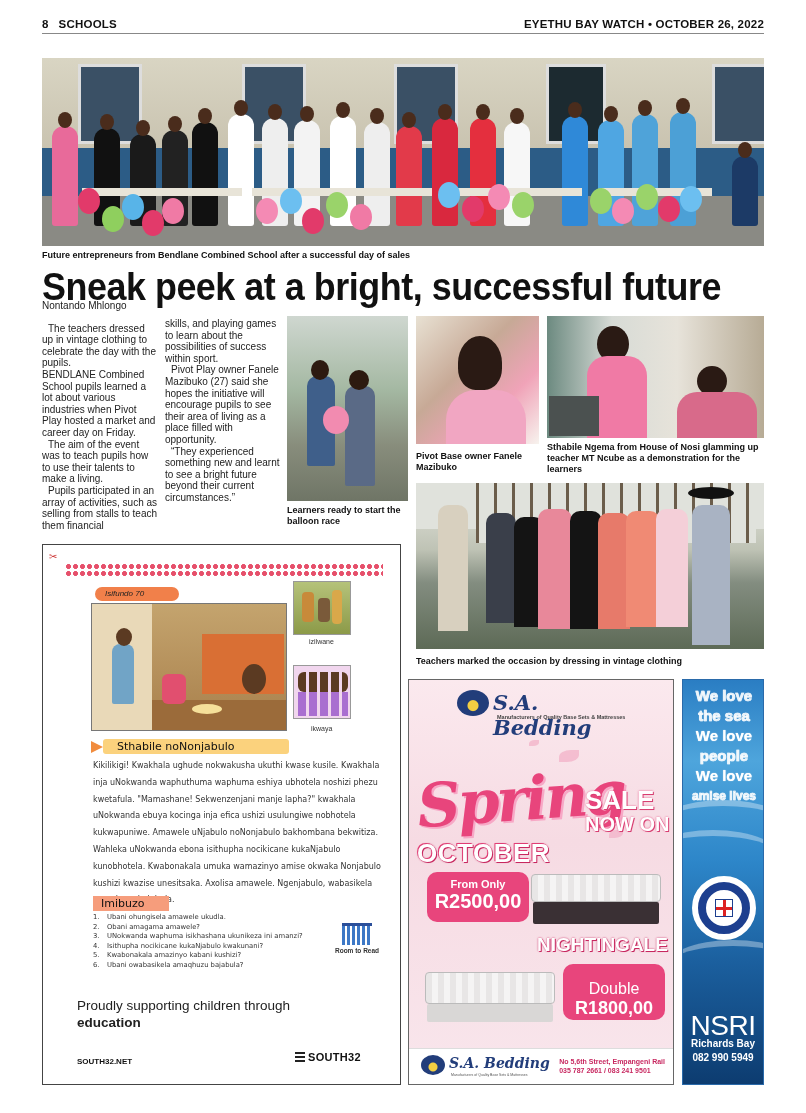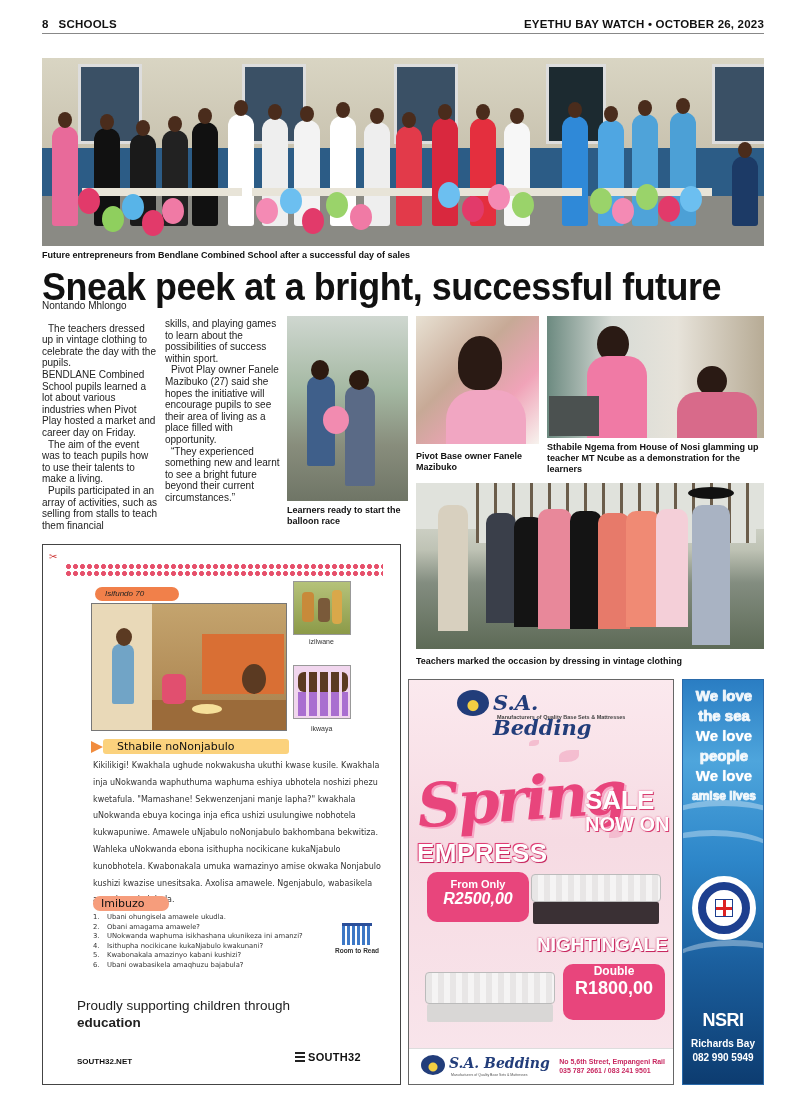--- a/index.html
+++ b/index.html
@@ -34,21 +34,21 @@
   
   .school-ad { left: 42px; top: 544px; width: 359px; height: 541px; border: 1px solid #444; background: #fff; }
   .dots { position:absolute; left: 22px; top: 18px; width: 318px; height: 14px; background: radial-gradient(circle, #e6506b 2.2px, transparent 2.6px) 0 0/7px 7px; }
   .chapter-tab { position:absolute; left:52px; top:42px; width:84px; height:14px; background:#f1804a; border-radius:7px; font-size:8px; color:#222; padding-left:10px; line-height:14px; font-style:italic; }
   .kitchen { position:absolute; left:48px; top:58px; width:196px; height:128px; background: linear-gradient(#c4a46e, #a87f4b); border:1px solid #777; overflow:hidden; }
   .small-pic { position:absolute; width:58px; height:54px; border:1px solid #999; }
   .sp-label { position:absolute; font-size:7px; color:#333; }
   .story-title { position:absolute; left:60px; top:194px; width:186px; height:15px; background:#fbd27d; border-radius:3px; font-size:11px; line-height:15px; padding-left:14px; font-family:"DejaVu Sans", sans-serif; }
   .story-arrow { position:absolute; left:48px; top:196px; width:0; height:0; border-left:12px solid #f18c3e; border-top:6px solid transparent; border-bottom:6px solid transparent; }
   .story-text { position:absolute; left:50px; top:213px; width:292px; font-size:8px; line-height:16.8px; color:#333; font-family:"DejaVu Sans", sans-serif; }
-  .imibuzo { position:absolute; left:50px; top:351px; width:76px; height:15px; background:#f69d7c; border-radius:7px; font-size:11px; line-height:15px; padding-left:8px; font-family:"DejaVu Sans", sans-serif; }
+  .imibuzo { position:absolute; left:50px; top:351px; width:76px; height:15px; background:#f69d7c; border-radius:0; font-size:11px; line-height:15px; padding-left:8px; font-family:"DejaVu Sans", sans-serif; }
   .q-list { position:absolute; left:50px; top:368px; width:240px; font-size:6.8px; line-height:9.6px; color:#333; font-family:"DejaVu Sans", sans-serif; list-style:none; }
   .q-list li span.n { display:inline-block; width:14px; }
   .rtr { position:absolute; left:286px; top:378px; width:56px; height:46px; text-align:center; font-size:6.5px; font-weight:bold; color:#333; }
   .rtr .house { width:30px; height:22px; margin: 0 auto 2px; border-top:3px solid #2b4f9a; position:relative; background: repeating-linear-gradient(90deg,#3d78c6 0 3px,#fff 3px 5px); }
   .proud { position:absolute; left:34px; top:452px; width:240px; font-size:13.5px; line-height:17px; color:#222; }
   .proud b { font-weight:bold; }
   .south-url { position:absolute; left:34px; top:512px; font-size:8px; font-weight:bold; }
   .south-logo { position:absolute; left:252px; top:506px; font-size:11px; font-weight:bold; letter-spacing:0.3px; }
 
   
@@ -62,57 +62,57 @@
   .bed-logo { position:absolute; left:44px; top:8px; width:180px; height:34px; }
   .bed-logo .name { font-family:"DejaVu Serif", serif; font-style:italic; font-weight:bold; font-size:21px; color:#223d7a; position:absolute; left:40px; top:2px; }
   .bed-logo .sub { position:absolute; left:44px; top:26px; font-size:5.5px; color:#444; font-weight:bold; white-space:nowrap; }
   .bed-star { position:absolute; left:4px; top:2px; width:32px; height:26px; border-radius:50%; background: radial-gradient(circle at 50% 60%, #f4cf42 0 5px, #223d7a 6px 100%); }
   .spring { position:absolute; left:8px; top:84px; font-size:60px; font-weight:bold; color:#e8457c; font-family:"DejaVu Serif", serif; font-style:italic; letter-spacing:-3px; text-shadow: 2px 2px 0 #f7a8c6; transform: rotate(-4deg); }
   .sale { position:absolute; left:176px; top:108px; color:#fff; font-weight:bold; font-size:26px; line-height:24px; text-shadow: 0 0 2px #e8457c, 1px 1px 0 #d23d6f; }
   .sale .now { font-size:20px; }
   .empress { position:absolute; left:8px; top:158px; font-size:26px; font-weight:bold; color:#fff; letter-spacing:0.5px; text-shadow: 0 0 2px #c82860, 1px 1px 0 #c82860, -1px -1px 0 #e8457c; }
   .from-box { position:absolute; left:18px; top:192px; width:102px; height:50px; background:#e8457c; border-radius:10px; color:#fff; text-align:center; }
   .from-box .f1 { font-size:11px; font-weight:bold; margin-top:6px; }
-  .from-box .f2 { font-size:16px; font-weight:bold;font-style:italic; }
+  .from-box .f2 { font-size:20px; font-weight:bold; }
   .mattress { position:absolute; background: repeating-linear-gradient(90deg, #e8e6e6 0 6px, #f5f4f4 6px 12px); border:1px solid #bbb; border-radius:4px; }
   .mattress.base { background: #3a3034; border:none; border-radius:2px; }
   .nightingale { position:absolute; left:128px; top:254px; font-size:19px; font-weight:bold; color:#fff; text-shadow: 0 0 2px #c82860, 1px 1px 0 #c82860; }
   .double-box { position:absolute; left:154px; top:284px; width:102px; height:56px; background:#e8457c; border-radius:10px; color:#fff; text-align:center; }
-  .double-box .d1 { font-size:12px; font-weight:bold; margin-top:0; }
+  .double-box .d1 { font-size:16px; font-weight:normal; margin-top:16px; }
   .double-box .d2 { font-size:18px; font-weight:bold; }
   .bed-foot { position:absolute; left:0; bottom:0; width:100%; height:36px; background:#fff; border-top:1px solid #ddd; }
   .bed-foot .name2 { position:absolute; left:40px; top:6px; font-family:"DejaVu Serif", serif; font-style:italic; font-weight:bold; font-size:14px; color:#223d7a; }
   .bed-foot .sub2 { position:absolute; left:42px; top:24px; font-size:3.5px; color:#555; white-space:nowrap; }
   .bed-foot .star2 { position:absolute; left:12px; top:6px; width:24px; height:20px; border-radius:50%; background: radial-gradient(circle at 50% 60%, #f4cf42 0 4px, #223d7a 5px 100%); }
   .bed-foot .addr { position:absolute; right:8px; top:8px; font-size:7px; font-weight:bold; color:#c82860; text-align:left; line-height:9px; }
   .petal { position:absolute; border-radius: 60% 0 60% 0; background:#f3b4c9; opacity:0.8; }
 
   
   .nsri { left: 682px; top: 679px; width: 82px; height: 406px; background: linear-gradient(#2a7dc3 0%, #4ea5dc 20%, #2d86c9 45%, #1b5f9e 70%, #0d3c70 100%); overflow:hidden; border: 1px solid #2a6aaa; }
   .nsri .love { position:absolute; left:4px; top:6px; width:74px; text-align:center; font-size:15px; line-height:20px; color:#fff; font-weight:bold; text-shadow: 0 0 1px #fff; }
   .nsri .love span { display:block; color: transparent; -webkit-text-stroke: 0.7px #fff; }
   .nsri .love span.solid { color:#fff; -webkit-text-stroke: 0; }
   .nsri .badge { position:absolute; left:9px; top:196px; width:64px; height:64px; border-radius:50%; background:#fff; border:3px solid #fff; }
   .nsri .badge .ring { position:absolute; left:3px; top:3px; width:52px; height:52px; border-radius:50%; border:8px solid #1d3f8f; }
   .nsri .badge .cross { position:absolute; left:20px; top:20px; width:18px; height:18px; background:#fff; border:1px solid #1d3f8f; }
   .nsri .badge .cross::before { content:""; position:absolute; left:7px; top:0; width:3px; height:16px; background:#d22; }
   .nsri .badge .cross::after { content:""; position:absolute; left:0; top:7px; width:16px; height:3px; background:#d22; }
-  .nsri .org { position:absolute; left:0; top:330px; width:100%; text-align:center; color:#fff; font-weight:bold; font-size:18px; letter-spacing:-0.5px; }
+  .nsri .org { position:absolute; left:0; top:330px; width:100%; text-align:center; color:#fff; font-weight:normal; font-size:28px; letter-spacing:-0.5px; }
   .nsri .loc { position:absolute; left:0; top:358px; width:100%; text-align:center; color:#fff; font-weight:bold; font-size:10px; }
   .nsri .tel { position:absolute; left:0; top:372px; width:100%; text-align:center; color:#fff; font-weight:bold; font-size:10px; }
   .wave { position:absolute; width:140px; height:60px; border-radius:50%; border-top: 6px solid rgba(255,255,255,0.35); }
 </style>
 </head>
 <body>
 
 <div class="abs hdr">
   <div class="pg">
     <span>8</span><span>SCHOOLS</span>
   </div>
-  <div>EYETHU BAY WATCH • OCTOBER 26, 2023</div>
+  <div>EYETHU BAY WATCH • OCTOBER 26, 2022</div>
 </div>
 
 <div class="abs photo top-photo">
   <div class="wall"></div>
   <div class="wall-blue"></div>
   <div class="ground"></div>
   <div class="win" style="left:36px"></div>
   <div class="win" style="left:200px"></div>
   <div class="win" style="left:352px"></div>
   <div class="win" style="left:504px;background:#1c2a30;width:60px"></div>
@@ -308,21 +308,21 @@
   <div class="bed-logo">
     <div class="bed-star"></div>
     <div class="name">S.A. Bedding</div>
     <div class="sub">Manufacturers of Quality Base Sets &amp; Mattresses</div>
   </div>
   <div class="spring">Spring</div>
   <div class="sale">
     <div>SALE</div>
     <div class="now">NOW ON</div>
   </div>
-  <div class="empress">EMPRESS</div>
+  <div class="empress">OCTOBER</div>
   <div class="mattress" style="left:122px;top:194px;width:130px;height:28px"></div>
   <div class="mattress base" style="left:124px;top:222px;width:126px;height:22px"></div>
   <div class="from-box">
     <div class="f1">From Only</div>
     <div class="f2">R2500,00</div>
   </div>
   <div class="nightingale">NIGHTINGALE</div>
   <div class="mattress" style="left:16px;top:292px;width:130px;height:32px"></div>
   <div class="mattress base" style="left:18px;top:324px;width:126px;height:18px;background:#d9d7d6"></div>
   <div class="double-box">

